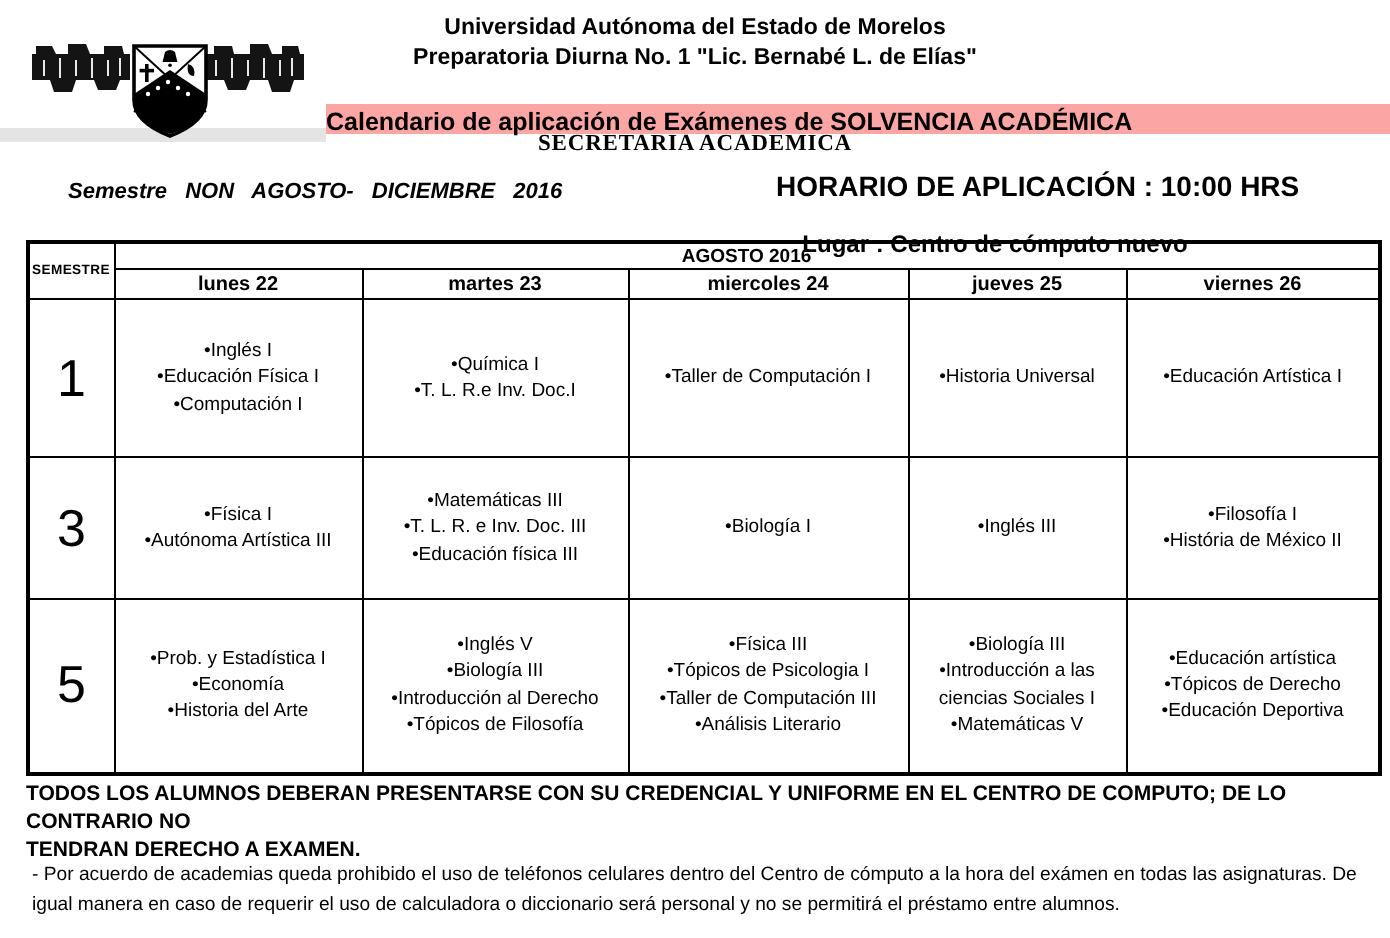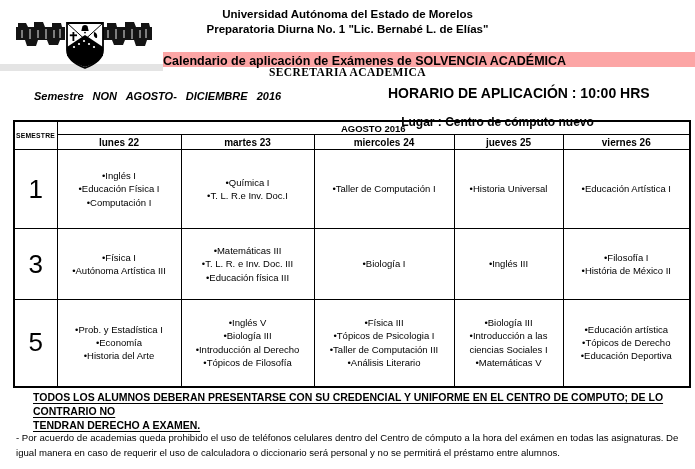--- a/index.html
+++ b/index.html
@@ -28,21 +28,21 @@
   th.semcol{font-size:6.8px;font-weight:bold;text-align:left;padding-left:1px;letter-spacing:.2px;}
   th.month{font-size:9.5px;height:12px;font-weight:bold;}
   tr.days th{font-size:10px;height:14px;font-weight:bold;}
   td.semnum{font-size:26px;font-weight:400;text-align:center;vertical-align:middle;}
   td.cell{font-size:9.5px;text-align:center;vertical-align:middle;line-height:1.4;padding:2px;}
   tbody tr:nth-child(1){height:79px;}
   tbody tr:nth-child(2){height:71px;}
   tbody tr:nth-child(3){height:87px;}
   
   .warn{position:absolute;left:13px;top:390px;width:676px;font-weight:bold;font-size:10.5px;line-height:1.35;}
-  .warn div{text-decoration:underline;text-underline-offset:2px;margin-left:20px;}
+  .warn div{text-underline-offset:2px;}
   .note{position:absolute;left:16px;width:672px;font-size:9.6px;line-height:1.6;}
   .note1{top:430px;}
   .note2{top:453px;}
 </style>
 </head>
 <body>
 
 <div class="page">
 
   <svg class="crest" viewBox="0 0 140 58" xmlns="http://www.w3.org/2000/svg">

